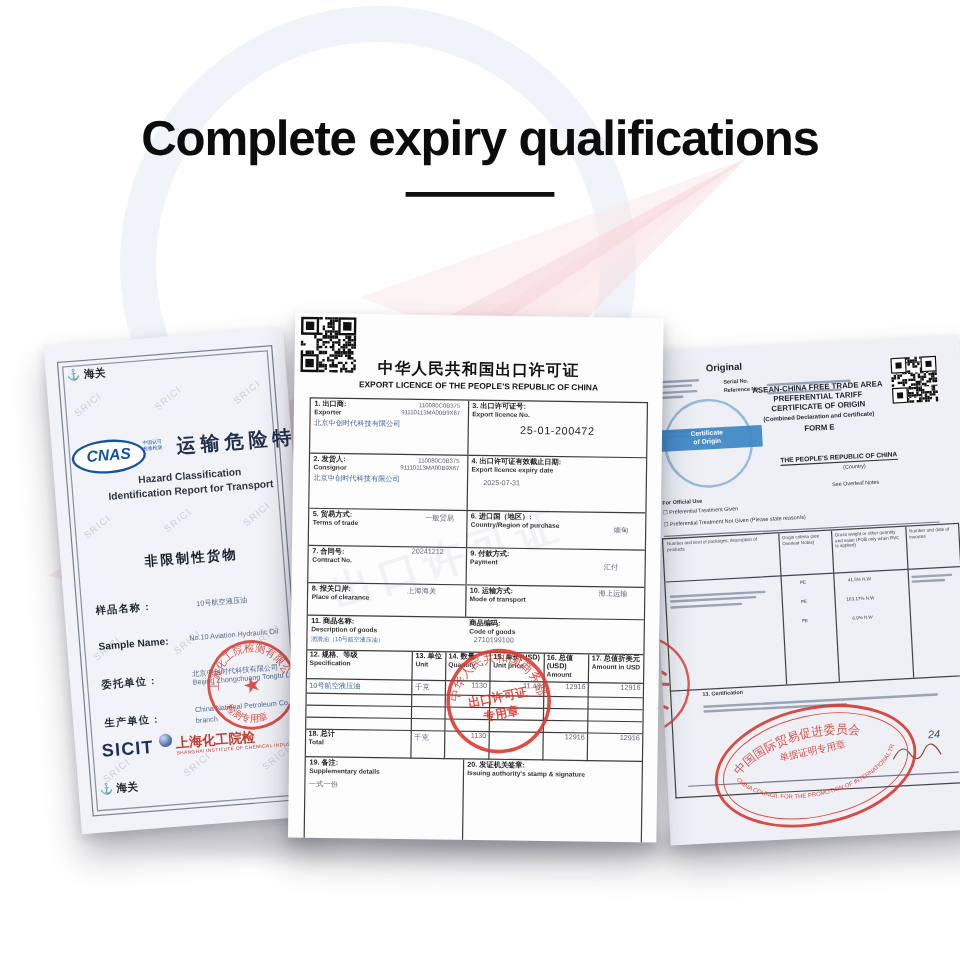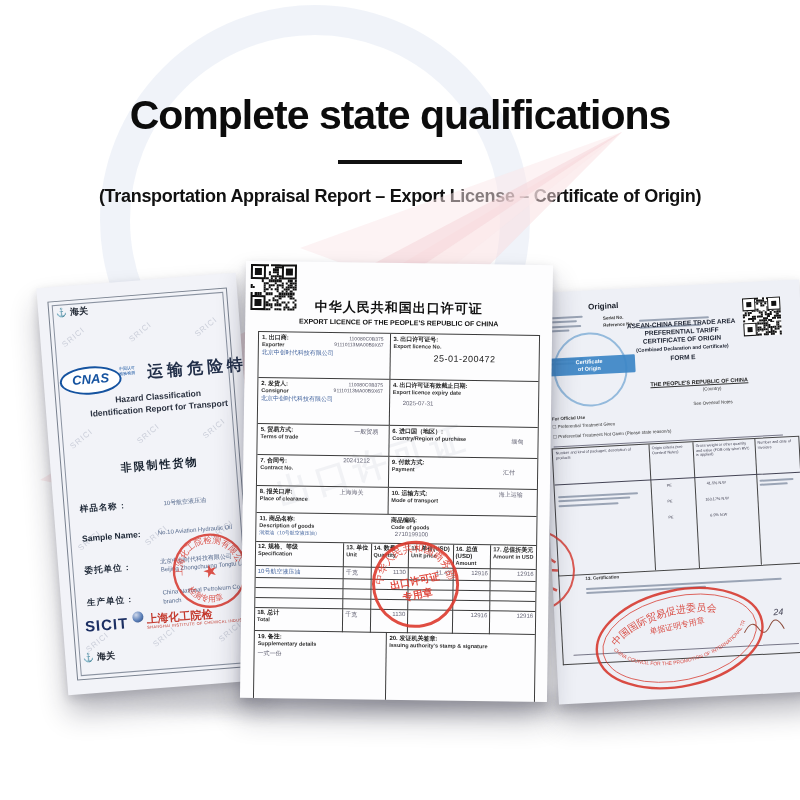--- a/index.html
+++ b/index.html
@@ -96,23 +96,22 @@
 
 <div id="stage">
 
   <div class="abs ghost-ring"></div>
   <svg class="abs" style="left:0;top:0;z-index:1;" width="800" height="800">
     <polygon class="plane-tri" points="622,132 40,480 235,520" fill="#f9dde0"></polygon>
     <polygon class="plane-tri" points="622,132 300,248 420,292" fill="#fbe7e9"></polygon>
     <polygon class="plane-tri" points="622,132 90,488 60,430" fill="#f6d3d7"></polygon>
   </svg>
 
-  <div class="abs title">Complete state qualifications</div>
+  <div class="abs title">Complete expiry qualifications</div>
   <div class="abs divider"></div>
-  <div class="abs subtitle">(Transportation Appraisal Report – Export License – Certificate of Origin)</div>
 
   <div class="abs floor-shadow"></div>
 
   <div class="abs paper paper-left">
     <div class="abs lframe">
       <div class="abs lframe-in"></div>
     </div>
     <div class="abs wm">
       <span>SRICI</span>
       <span>SRICI</span>

